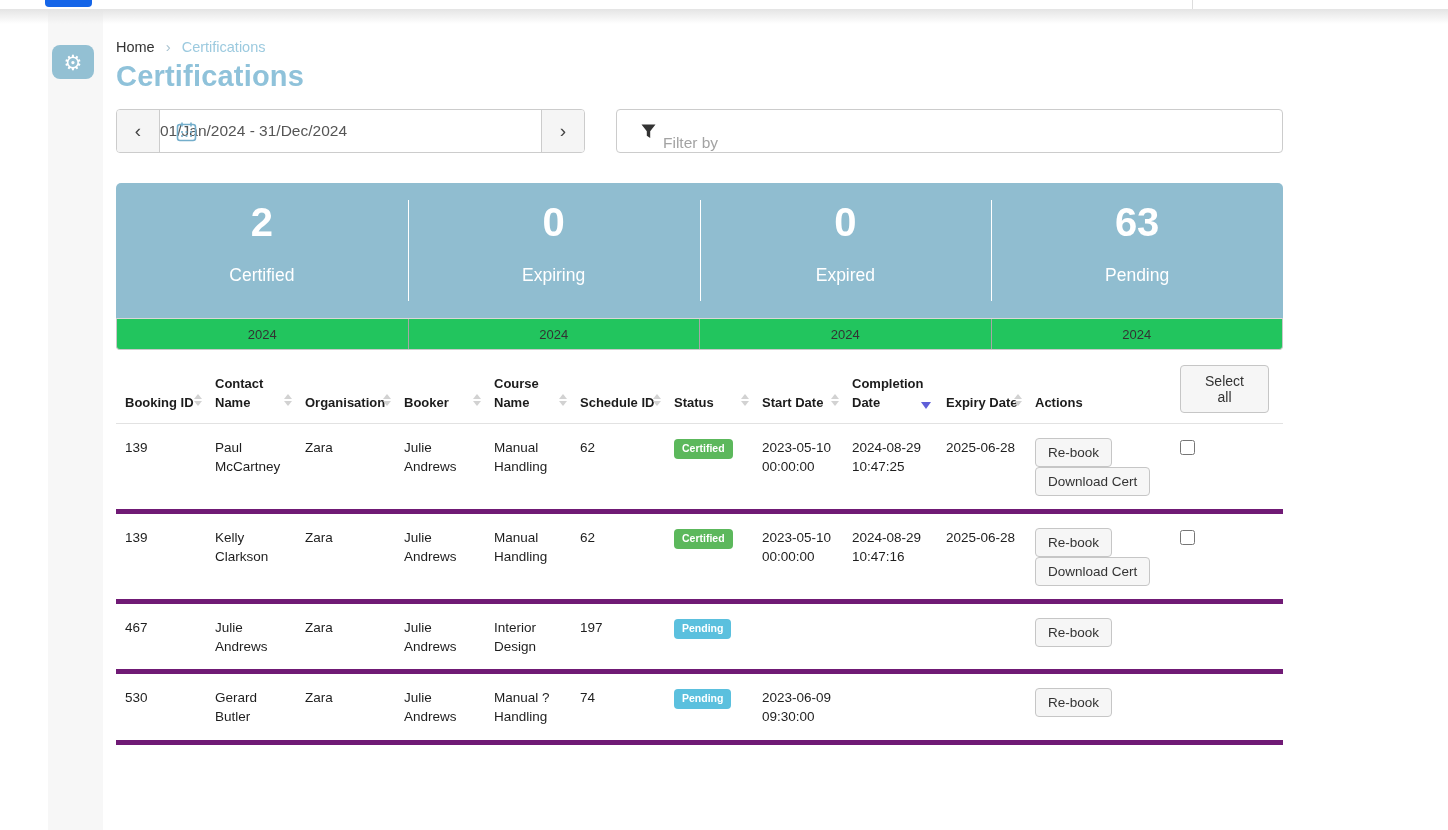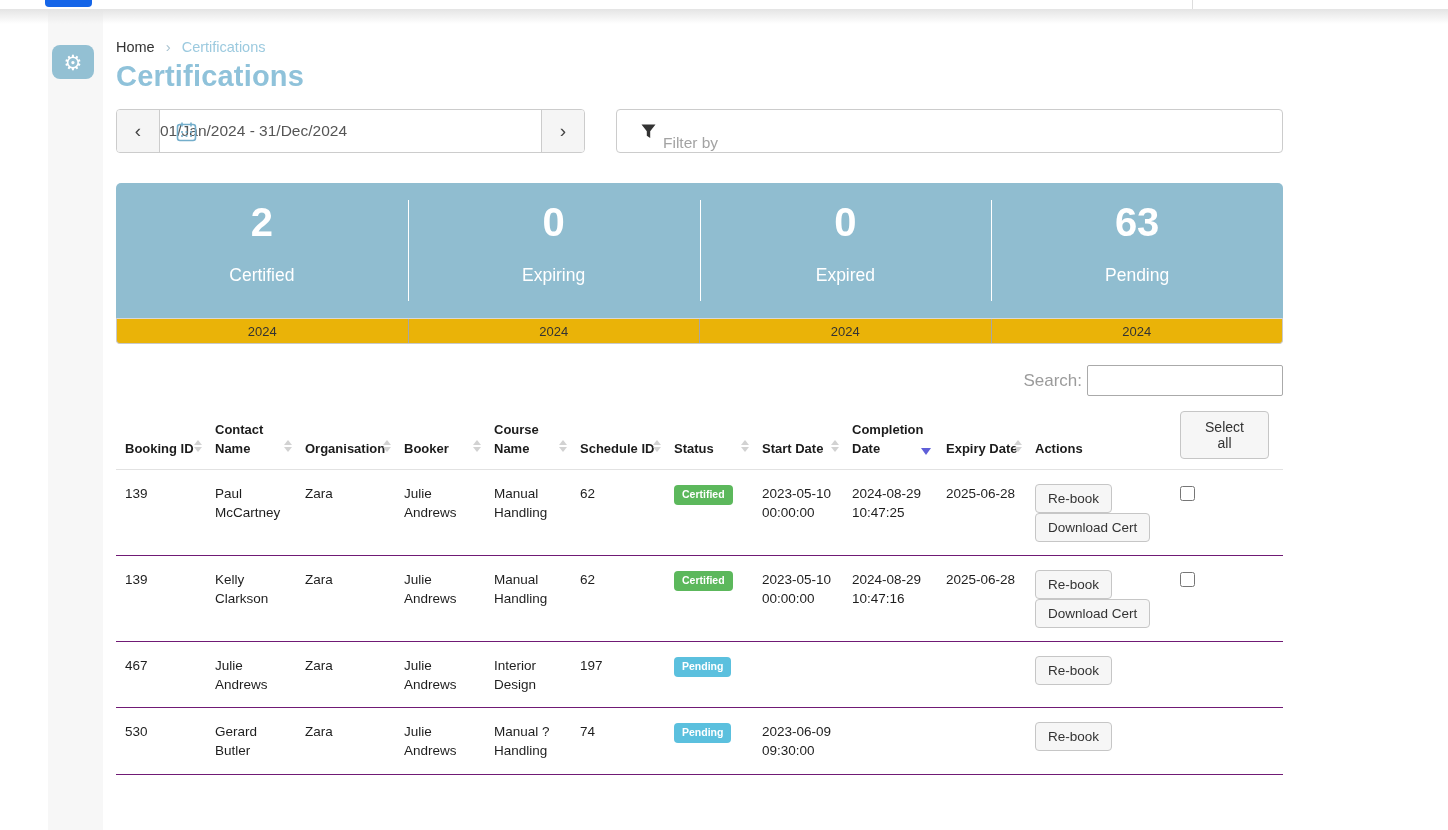--- a/index.html
+++ b/index.html
@@ -59,21 +59,21 @@
 
   
   .stats { margin-top:30px; }
   .stats-panel { display:flex; height:135px; background:#90bdd0; border-radius:5px 5px 0 0; }
   .stat { flex:1; position:relative; display:flex; flex-direction:column; align-items:center;
     padding-top:19px; color:#fff; cursor:pointer; }
   .stat + .stat::before { content:""; position:absolute; left:0; top:17px; bottom:17px;
     width:1px; background:#fff; }
   .stat-value { font-size:40px; font-weight:bold; line-height:1; }
   .stat-label { font-size:17.5px; margin-top:23px; }
-  .stats-footer { display:flex; height:26px; background:#eab308;
+  .stats-footer { display:flex; height:32px; background:#22c55e;
     border:1px solid #c9c9c9; border-top:1px solid #d8d8d8; border-radius:0 0 4px 4px; }
   .year-cell { flex:1; display:flex; align-items:center; justify-content:center;
     font-size:13px; color:#333; border-left:1px solid #a6a6a6; cursor:pointer; }
   .year-cell:first-child { border-left:none; }
 
   
   .search-row { display:flex; justify-content:flex-end; align-items:center; margin-top:21px; }
   .search-label { color:#9b9b9b; font-size:17px; margin-right:5px; }
   .global-search { width:196px; height:31px; border:1px solid #aaa; border-radius:2px;
     font-size:14px; font-family:inherit; padding:0 8px; color:#333; }
@@ -92,21 +92,21 @@
     border-top:5px solid #d2d2d2; }
   .tri-desc { width:0; height:0; border-left:5px solid transparent; border-right:5px solid transparent;
     border-top:7px solid #5f5fd8; position:absolute; right:6px; bottom:14px; }
   th.sortable { cursor:pointer; }
 
   .col-search { width:70px; height:27px; border:1px solid #ccc; border-radius:3px;
     padding:0 7px; font-size:13px; font-family:inherit; color:#333; }
   .col-search::placeholder { color:#a3a3a3; }
 
   tbody td { vertical-align:top; font-size:13.5px; color:#1e1e1e; line-height:1.42;
-    padding:14px 6px 13px 9px; border-bottom:1px solid #701a75; }
+    padding:14px 6px 13px 9px; border-bottom:5px solid #701a75; }
 
   .badge { display:inline-block; color:#fff; font-size:10.5px; font-weight:bold;
     padding:3px 8px 4px; border-radius:4px; line-height:1.2; }
 
   .btn { display:inline-block; background:#f6f6f6; border:1px solid #c6c6c6; border-radius:4px;
     color:#333; font-size:13.5px; font-family:inherit; padding:6px 12px; cursor:pointer; }
   .select-all-btn { padding:7px 16px; font-size:14px; }
   .action-btn { display:block; white-space:nowrap; }
   .row-check { width:15px; height:15px; margin:2px 0 0; cursor:pointer; }
 </style>
@@ -187,24 +187,20 @@
         </div>
       </div>
     <div class="stats-footer">
         <div class="year-cell">2024</div>
         <div class="year-cell">2024</div>
         <div class="year-cell">2024</div>
         <div class="year-cell">2024</div>
       </div>
   </div>
 
-  <div class="search-row">
-    <span class="search-label">Search:</span>
-    <input class="global-search" style="">
-  </div>
 
   <table class="certs">
     <colgroup>
         <col style="width: 90px;">
         <col style="width: 90px;">
         <col style="width: 99px;">
         <col style="width: 90px;">
         <col style="width: 86px;">
         <col style="width: 94px;">
         <col style="width: 88px;">

